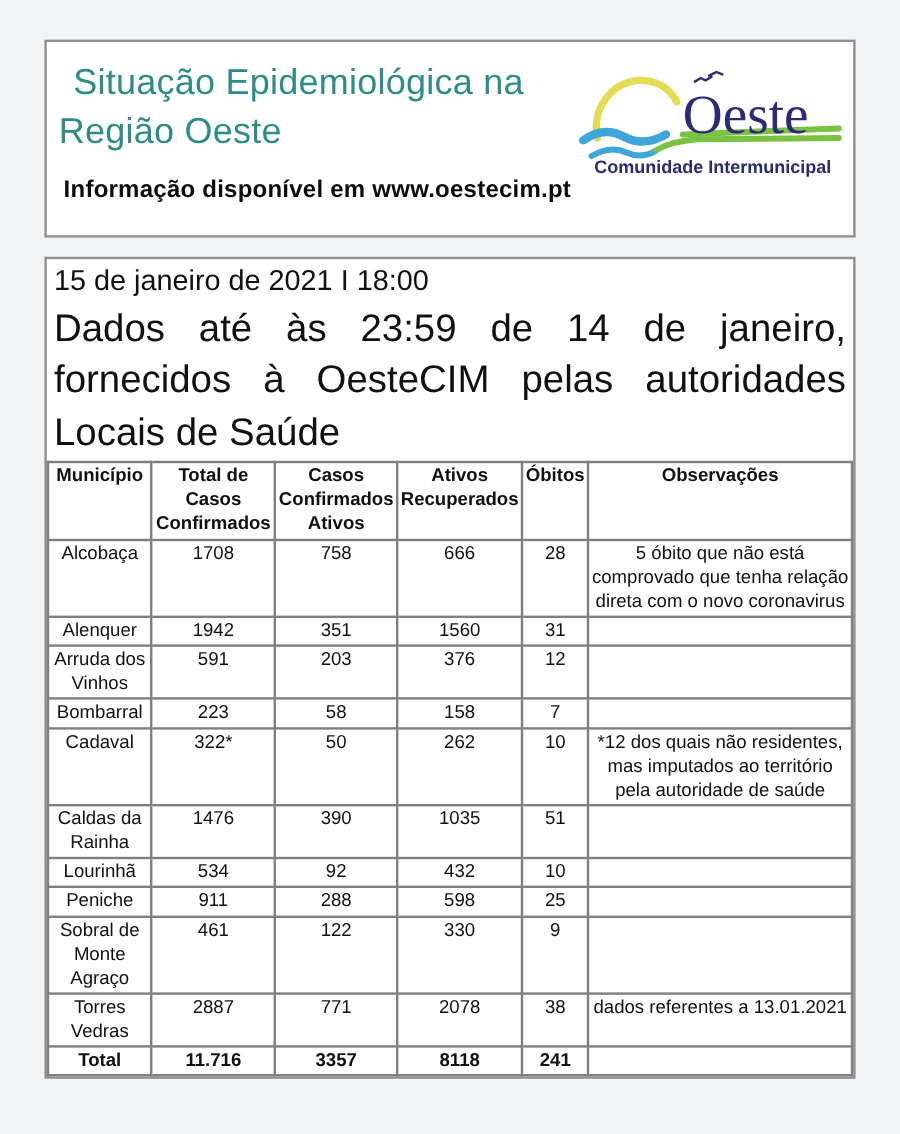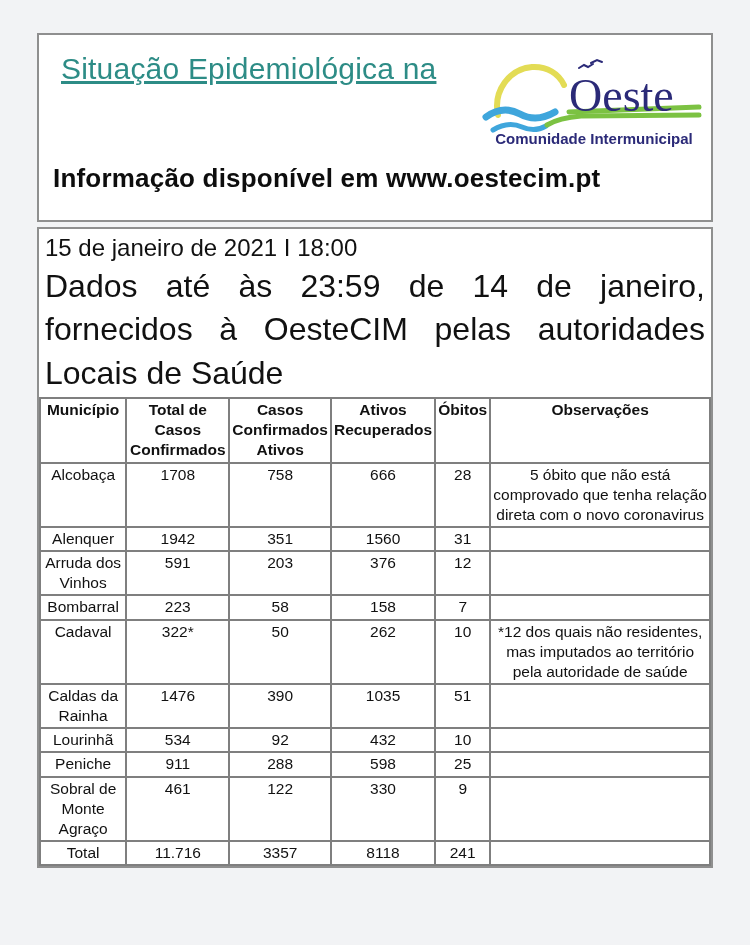--- a/index.html
+++ b/index.html
@@ -24,38 +24,37 @@
     padding: 14px 8px 26px 10px;
   }
   .header-top { display: flex; align-items: flex-start; }
   .page-title {
     flex: 1;
     color: #2d8c86;
     font-size: 30px;
     line-height: 1.35;
     font-weight: 400;
     letter-spacing: 0.2px;
-    text-decoration: underline;
   }
   .page-title .line1 { padding-left: 12px; }
   .logo-box { width: 218px; flex: 0 0 218px; margin-top: 6px; }
   .logo-box svg { display: block; overflow: visible; }
   .info-line {
-    font-size: 26px;
+    font-size: 20px;
     font-weight: bold;
     color: #0d0d0d;
-    margin-top: 16px;
+    margin-top: 0;
     padding-left: 4px;
     letter-spacing: 0.2px;
   }
   
   .report-card {
     background: #ffffff;
     border: 2px solid #8f8f8f;
-    margin-top: 5px;
+    margin-top: 16px;
   }
   .report-date {
     font-size: 24px;
     line-height: 1.36;
     padding: 3px 6px 0 6px;
   }
   .report-note {
     font-size: 32px;
     line-height: 1.36;
     text-align: justify;
@@ -69,31 +68,32 @@
     border-radius: 32px;
   }
   table.covid th, table.covid td {
     border: 2px solid #7f7f7f;
     text-align: center;
     vertical-align: top;
     padding: 1px 2px;
     line-height: 1.3;
   }
   table.covid th { font-weight: bold; }
-  table.covid tr.total-row td { font-weight: normal; text-align: center; }
+  table.covid tr.total-row td { font-weight: bold; text-align: center; }
 </style>
 </head>
 <body>
 
 <div class="page">
 
   <div class="header-card">
     <div class="header-top">
       <div class="page-title">
         <span class="line1">Situação Epidemiológica na</span><br>
+        <span class="line2">Região Oeste</span>
       </div>
       <div class="logo-box">
         <svg width="218" height="92" viewBox="0 0 218 92" xmlns="http://www.w3.org/2000/svg">
           <path d="M13,60 C8,36 24,14 47,12 C62,11 74,19 79,30" fill="none" stroke-width="6" stroke-linecap="round" stroke="#e3dc55"></path>
           <path d="M94,13 l5,-3 l4,2 l5,-3" fill="none" stroke-width="2" stroke-linecap="round" stroke="#2b2a78"></path>
           <path d="M106,8 l6,-3 l5,2" fill="none" stroke-width="2" stroke-linecap="round" stroke="#2b2a78"></path>
           <path d="M1,62 C12,54 24,53 35,59 C46,65 58,64 70,57" fill="none" stroke-width="7" stroke-linecap="round" stroke="#3fa6dc"></path>
           <path d="M8,75 C18,69 28,68 37,72 C46,76 54,75 61,71" fill="none" stroke-width="5" stroke-linecap="round" stroke="#3fa6dc"></path>
           <path d="M84,57 L214,52" fill="none" stroke-width="5" stroke-linecap="round" stroke="#7cc242"></path>
           <path d="M62,70 C72,64 83,62 96,61 L214,60" fill="none" stroke-width="5" stroke-linecap="round" stroke="#7cc242"></path>
@@ -194,20 +194,28 @@
             <td></td>
           </tr>
           <tr>
             <td>Sobral de Monte Agraço</td>
             <td>461</td>
             <td>122</td>
             <td>330</td>
             <td>9</td>
             <td></td>
           </tr>
+          <tr>
+            <td>Torres Vedras</td>
+            <td>2887</td>
+            <td>771</td>
+            <td>2078</td>
+            <td>38</td>
+            <td>dados referentes a 13.01.2021</td>
+          </tr>
           <tr class="total-row">
             <td>Total</td>
             <td>11.716</td>
             <td>3357</td>
             <td>8118</td>
             <td>241</td>
             <td></td>
           </tr>
         </tbody>
     </table>

